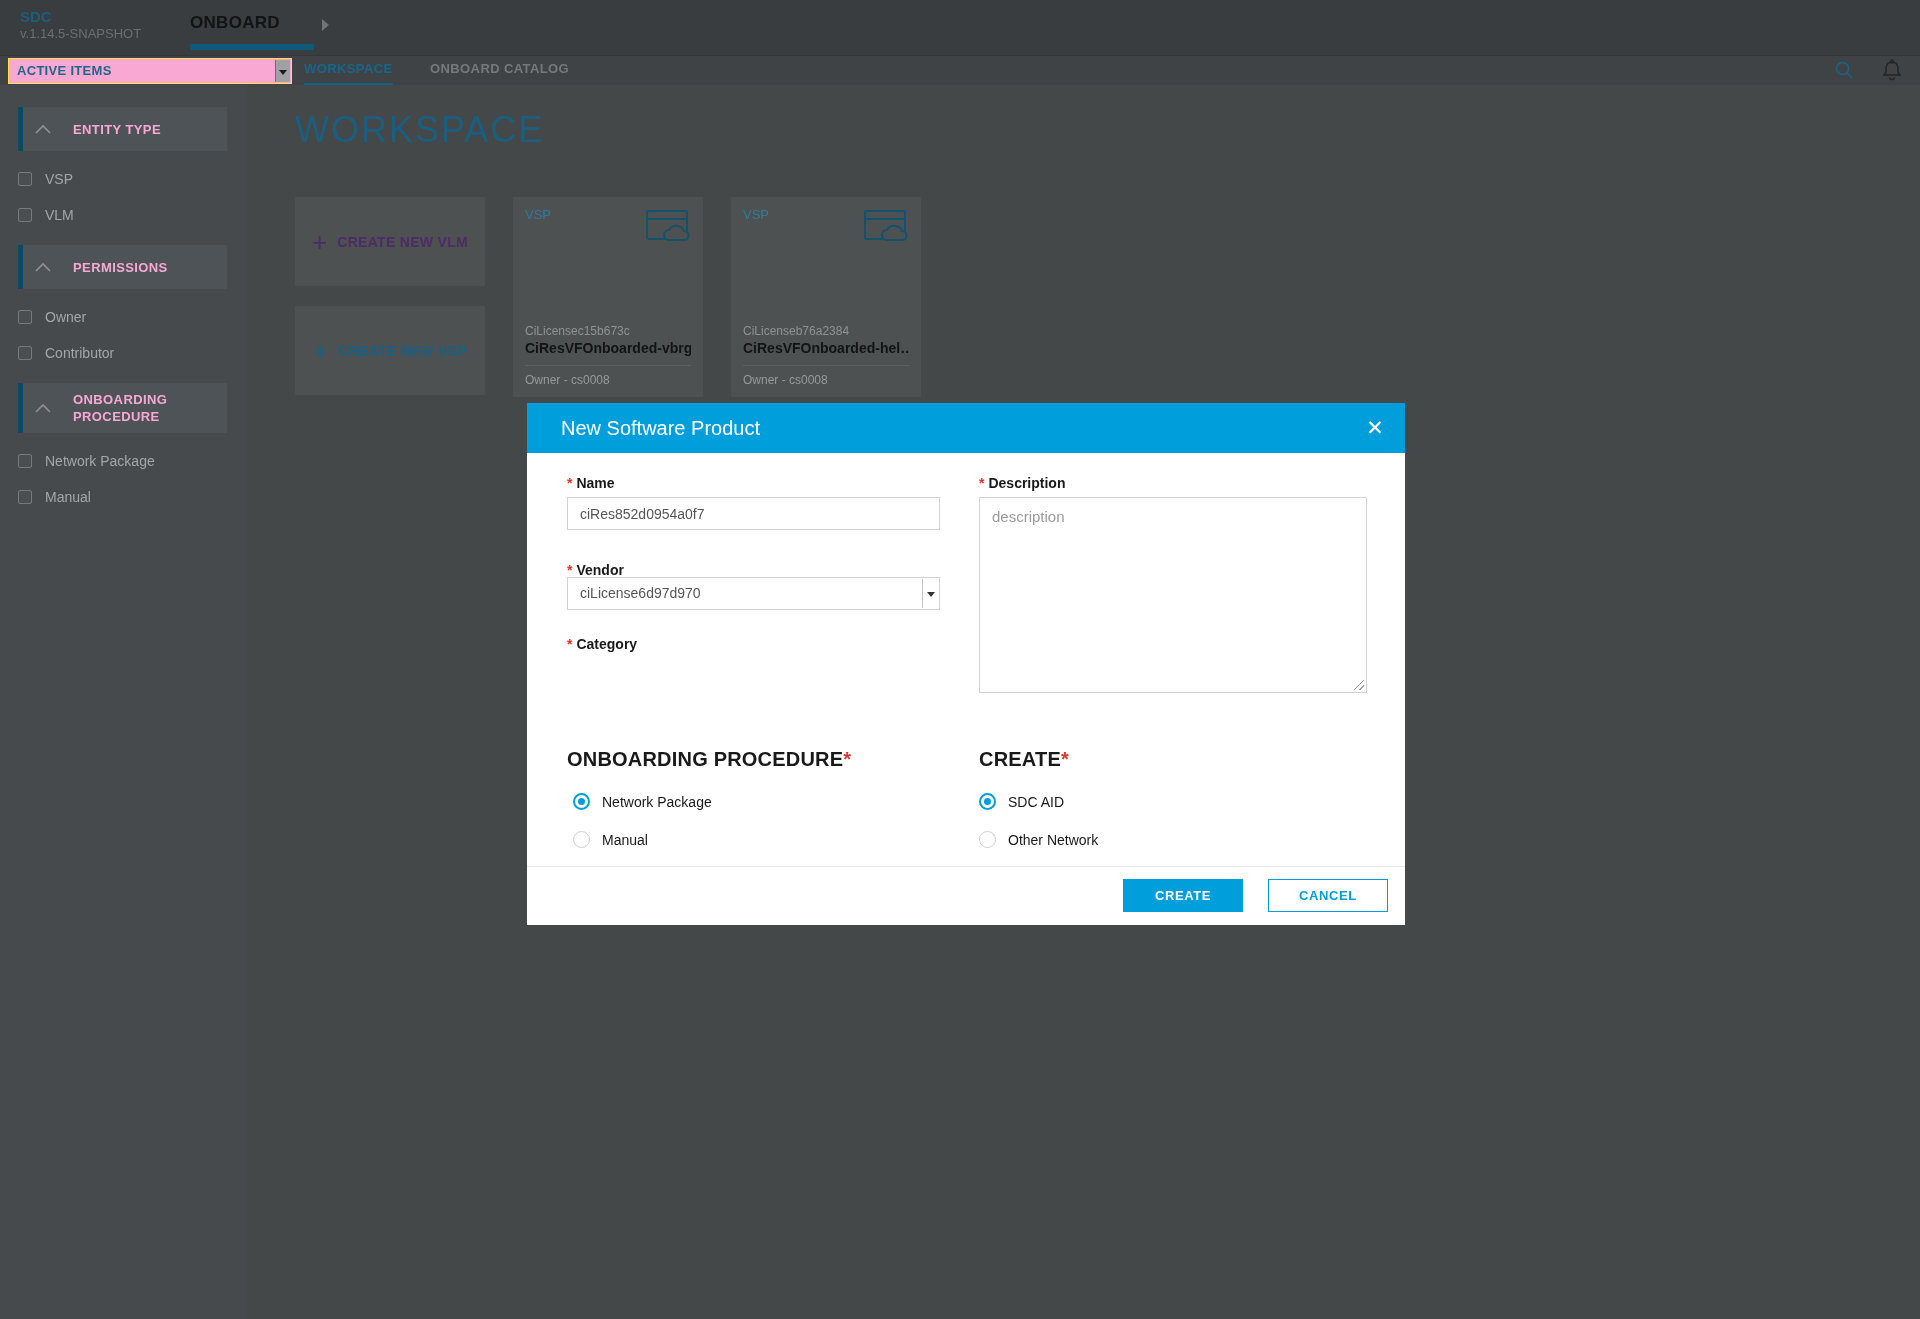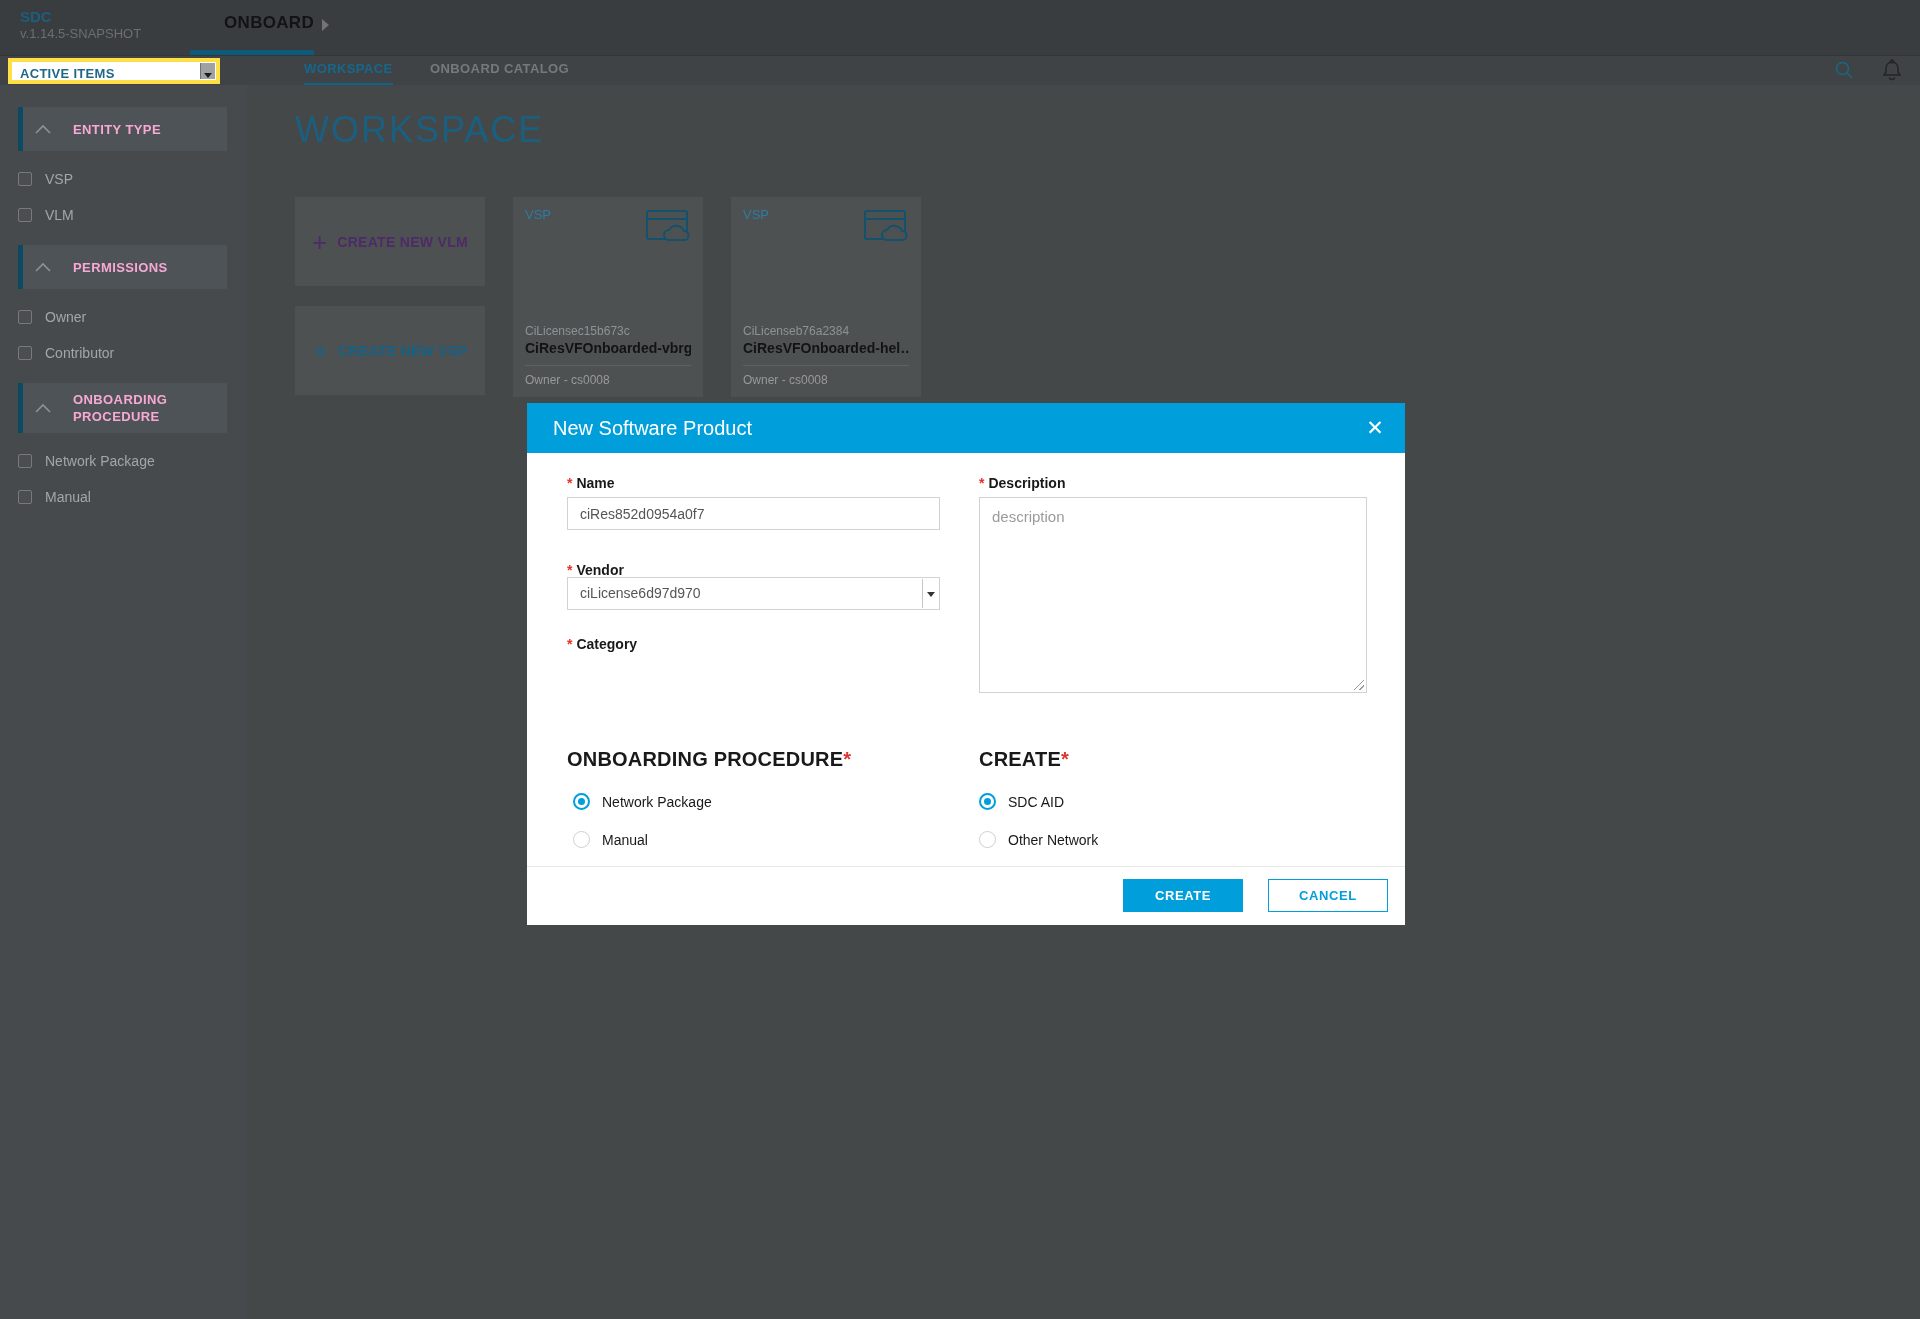--- a/index.html
+++ b/index.html
@@ -16,28 +16,28 @@
   }
   *{box-sizing:border-box;margin:0;padding:0;}
   html,body{width:1920px;height:1319px;overflow:hidden;}
   body{font-family:"Liberation Sans",sans-serif;background:var(--dk-bg);position:relative;}
 
   
   .header{position:absolute;left:0;top:0;width:1920px;height:55px;background:var(--dk-header);}
   .logo{position:absolute;left:20px;top:8px;}
   .logo .sdc{color:#1c5e7d;font-size:15px;font-weight:bold;line-height:18px;}
   .logo .ver{color:#6c6e70;font-size:13px;line-height:15px;}
-  .nav-tab{position:absolute;left:190px;top:0;width:124px;height:56px;text-align:right;}
+  .nav-tab{position:absolute;left:190px;top:0;width:124px;height:50px;text-align:left;}
   .nav-tab .lbl{color:#121314;font-size:17px;font-weight:bold;line-height:46px;letter-spacing:.3px;}
   .nav-tab .under{position:absolute;left:0;bottom:0;width:124px;height:6px;background:var(--dk-teal-dk);}
   .nav-arrow{position:absolute;left:322px;top:19px;width:0;height:0;border-left:7px solid #717375;border-top:6px solid transparent;border-bottom:6px solid transparent;}
 
   
   .row2{position:absolute;left:0;top:55px;width:1920px;height:30px;background:var(--dk-row2);border-top:1px solid #343637;}
-  .filter-select{position:absolute;left:8px;top:2px;width:212px;height:26px;background:#ffffff;border:4px solid #fde047;color:#1f6787;font-size:13px;font-weight:bold;line-height:24px;padding-left:8px;letter-spacing:.3px;}
+  .filter-select{position:absolute;left:8px;top:2px;width:284px;height:26px;background:#f9a8d4;border:1px solid #fde047;color:#1f6787;font-size:13px;font-weight:bold;line-height:24px;padding-left:8px;letter-spacing:.3px;}
   .filter-select .arrowbox{position:absolute;right:1px;top:1px;bottom:1px;width:15px;background:#9fa1a3;border-left:1px solid #6f7173;}
   .filter-select .arrowbox:after{content:"";position:absolute;left:3px;top:10px;border-left:4px solid transparent;border-right:4px solid transparent;border-top:5px solid #1b1c1d;}
   .tab{position:absolute;top:0;height:30px;font-size:13px;font-weight:bold;letter-spacing:.4px;line-height:26px;}
   .tab.active{color:var(--dk-teal);border-bottom:3px solid #11638a;}
   .tab.inactive{color:#76797b;}
   .tab-workspace{left:304px;}
   .tab-catalog{left:430px;}
   .top-icons{position:absolute;right:18px;top:3px;display:flex;gap:28px;align-items:center;}
 
   
@@ -63,21 +63,21 @@
   .card .ctype{color:#2e7aa0;font-size:13px;}
   .card .cicon{position:absolute;right:12px;top:12px;}
   .card .bottom{margin-top:auto;}
   .card .cvendor{color:#8f9294;font-size:12px;line-height:16px;white-space:nowrap;overflow:hidden;}
   .card .cname{color:#111315;font-size:14px;font-weight:bold;line-height:18px;white-space:nowrap;overflow:hidden;}
   .card .cdiv{border-top:1px solid #5e6163;margin:8px 0 7px;}
   .card .cowner{color:#97999b;font-size:12px;}
 
   
   .modal{position:absolute;left:527px;top:403px;width:878px;height:522px;background:#ffffff;}
-  .m-head{position:absolute;left:0;top:0;width:100%;height:50px;background:var(--accent);display:flex;align-items:center;}
+  .m-head{position:absolute;left:0;top:0;width:100%;height:50px;background:var(--accent);display:flex;align-items:center;padding-left:8px;}
   .m-title{color:#fff;font-size:20px;font-weight:400;margin-left:26px;}
   .m-close{position:absolute;right:16px;top:11px;width:28px;height:28px;color:#fff;font-size:21px;font-weight:300;text-align:center;line-height:28px;cursor:pointer;}
   .f-label{position:absolute;font-size:14px;font-weight:bold;color:#191919;}
   .f-label .req{color:var(--red);margin-right:4px;font-weight:bold;}
   .t-input{position:absolute;height:33px;border:1px solid #d2d2d2;background:#fff;color:#555;font-size:14px;font-family:"Liberation Sans",sans-serif;padding:0 12px;width:373px;}
   .sel{position:absolute;height:33px;width:373px;border:1px solid #d2d2d2;background:#fff;color:#555;font-size:14px;line-height:31px;padding-left:12px;cursor:pointer;}
   .sel .selarrow{position:absolute;right:1px;top:1px;bottom:1px;width:16px;background:#fff;border-left:1px solid #c6c6c6;}
   .sel .selarrow:after{content:"";position:absolute;left:4px;top:13px;border-left:4px solid transparent;border-right:4px solid transparent;border-top:5px solid #333;}
   .t-area{position:absolute;left:452px;top:94px;width:388px;height:196px;border:1px solid #d2d2d2;padding:10px 12px;}
   .t-area .ph{color:#9b9b9b;font-size:15px;}

